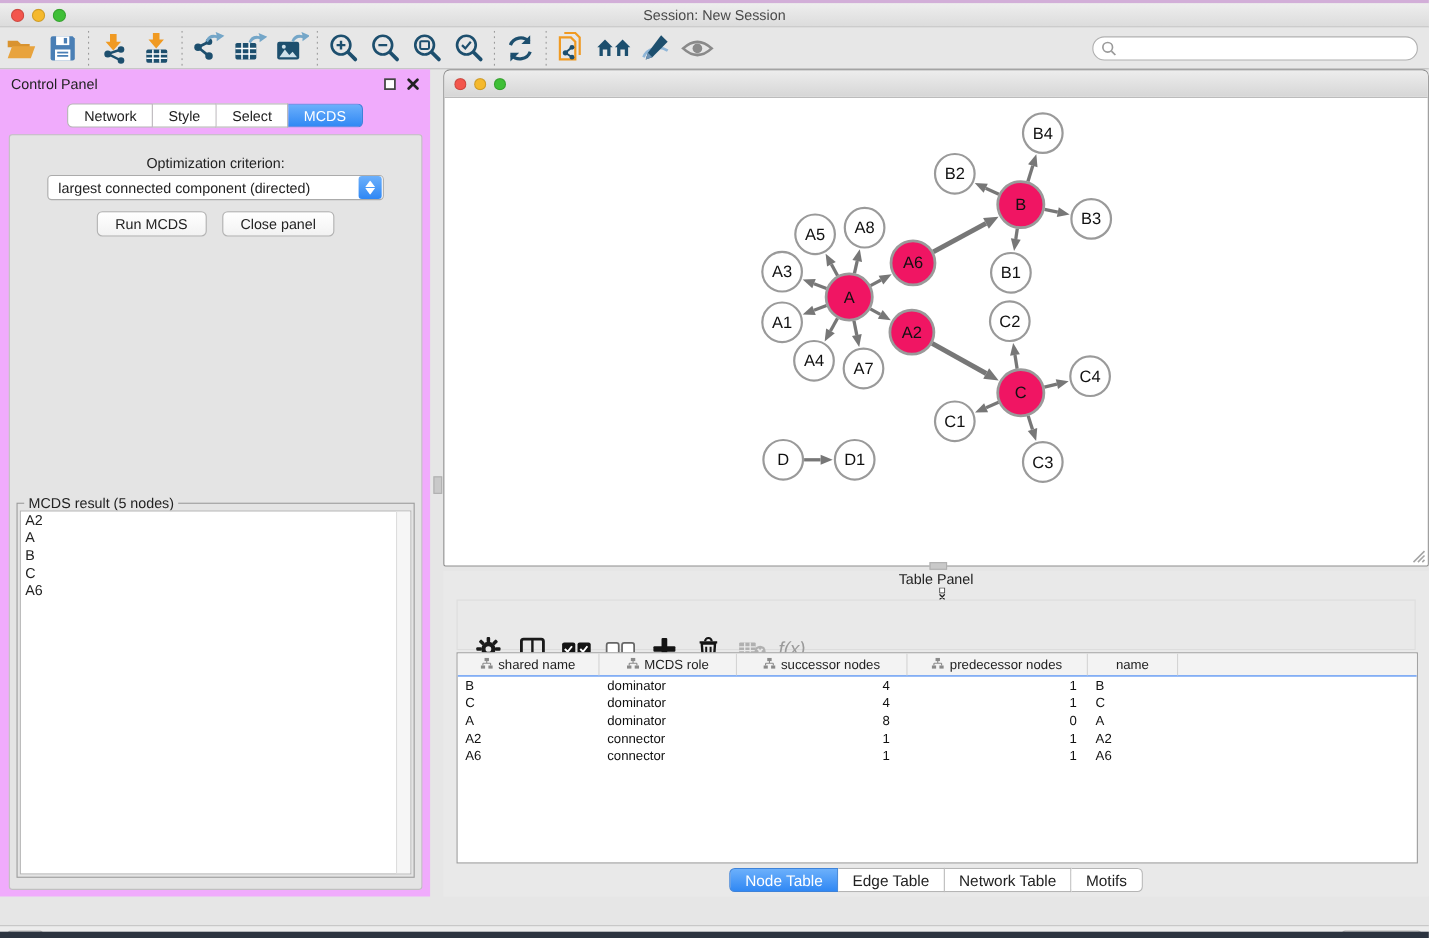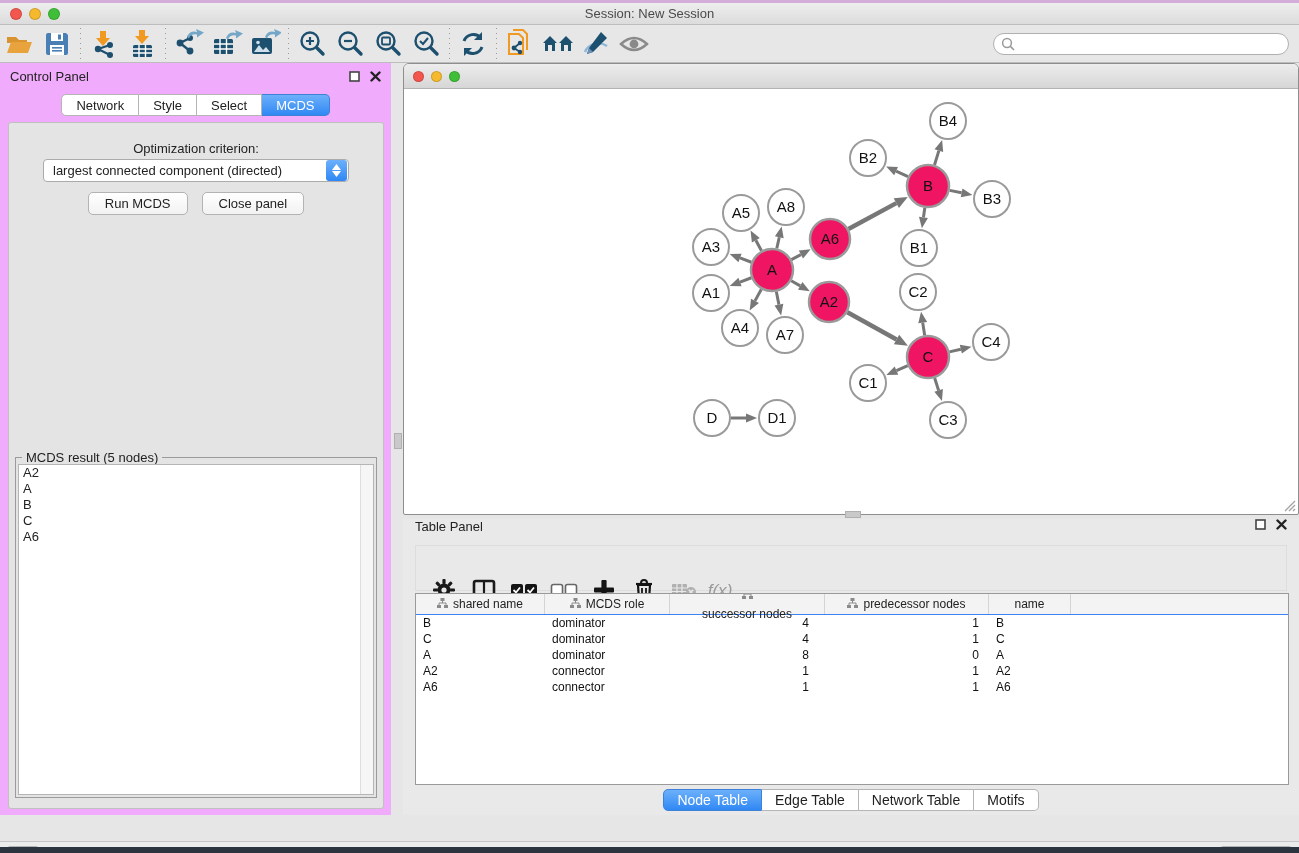--- a/index.html
+++ b/index.html
@@ -64,21 +64,21 @@
   .net-titlebar .traffic { margin-left:9px; }
   .net-titlebar .tl { width:11px; height:11px; }
   .net-titlebar .wtitle { position:absolute; left:0; right:0; text-align:center; font-size:13px; color:#333; }
   .net-canvas { position:absolute; left:1px; right:1px; top:26px; bottom:1px; background:#fff; overflow:hidden; }
   .resize-grip { position:absolute; right:2px; bottom:2px; }
   .divider-grip-v { position:absolute; left:394px; top:433px; width:8px; height:16px; background:#c9c9c9; border:1px solid #b0b0b0; }
   .divider-grip-h { position:absolute; left:845px; top:511px; width:16px; height:7px; background:#c9c9c9; border:1px solid #b0b0b0; }
 
   
   .table-panel { position:absolute; left:403px; top:519px; width:896px; height:296px; background:#e9e9e9; }
-  .tp-head { height:26px; display:flex; padding:0 12px; }
+  .tp-head { height:26px; display:flex; align-items:center; padding:0 12px;flex-direction:column; }
   .tp-toolbar { margin:0 0 0 12px; width:872px; height:46px; background:#e9e9e9; border:1px solid #dddddd;
     display:flex; align-items:center; padding-left:10px; gap:4px; }
   .tp-tool { width:36px; height:36px; display:flex; align-items:center; justify-content:center; cursor:pointer;margin-top:44px; }
   .table-wrap { position:absolute; left:12px; right:10px; top:74px; bottom:30px; background:#fff; border:1px solid #9a9a9a; overflow:hidden; }
   .thead { display:flex; height:21px; background:#f3f3f3; border-bottom:1px solid #3b82f6; }
   .th { display:flex; align-items:center; justify-content:center; gap:5px; font-size:12px; color:#222;
     border-right:1px solid #d4d4d4; cursor:pointer; }
   .trow { display:flex; height:16px; align-items:center; }
   .td { font-size:12px; color:#111; white-space:nowrap; }
   .td.num { text-align:right; }
@@ -571,21 +571,21 @@
         </div>
         <div class="th" style="width: 125px;">
           <span><svg width="11" height="10" viewBox="0 0 11 10">
               <rect x="3.5" y="0" width="4" height="3" fill="#8a8a8a"></rect>
               <path d="M5.5 3 v2 M2 5 h7 M2 5 v2 M9 5 v2" stroke="#8a8a8a" stroke-width="1"></path>
               <rect x="0" y="7" width="4" height="3" fill="#8a8a8a"></rect>
               <rect x="7" y="7" width="4" height="3" fill="#8a8a8a"></rect>
             </svg></span>
           <span>MCDS role</span>
         </div>
-        <div class="th" style="width: 155px; flex-direction: column;">
+        <div class="th" style="width: 155px;">
           <span><svg width="11" height="10" viewBox="0 0 11 10">
               <rect x="3.5" y="0" width="4" height="3" fill="#8a8a8a"></rect>
               <path d="M5.5 3 v2 M2 5 h7 M2 5 v2 M9 5 v2" stroke="#8a8a8a" stroke-width="1"></path>
               <rect x="0" y="7" width="4" height="3" fill="#8a8a8a"></rect>
               <rect x="7" y="7" width="4" height="3" fill="#8a8a8a"></rect>
             </svg></span>
           <span>successor nodes</span>
         </div>
         <div class="th" style="width: 164px;">
           <span><svg width="11" height="10" viewBox="0 0 11 10">

